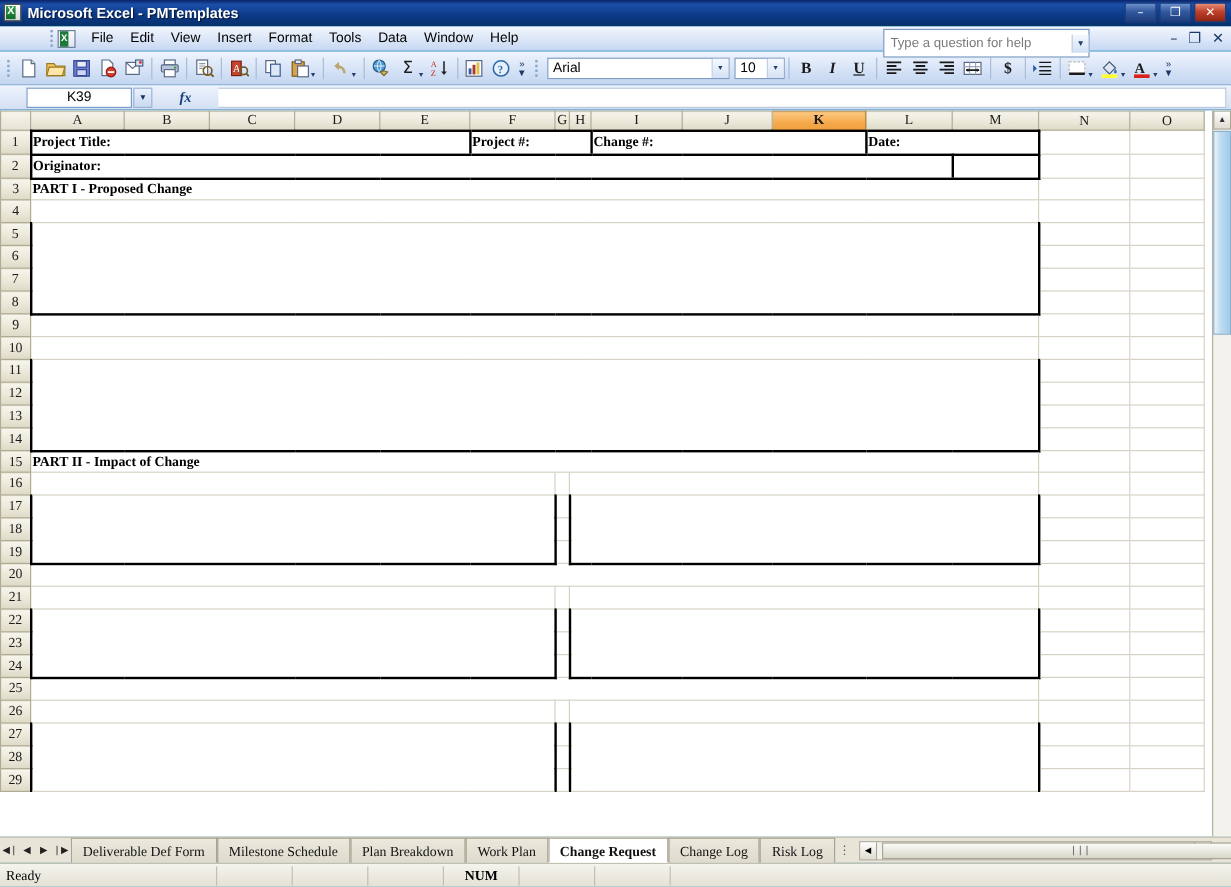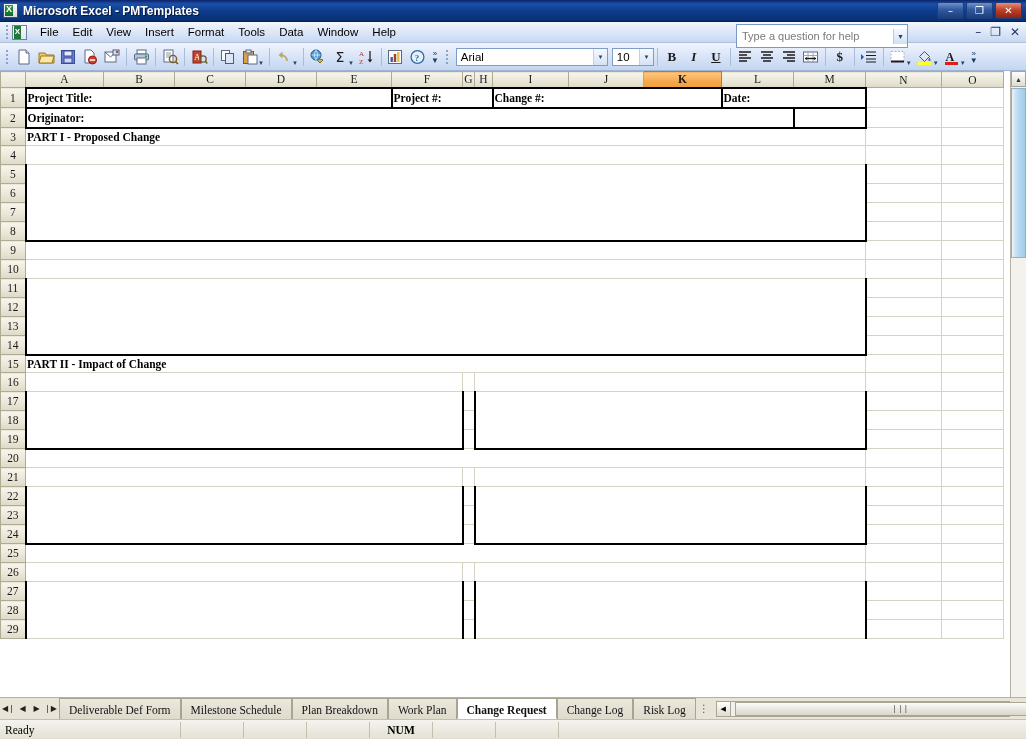--- a/index.html
+++ b/index.html
@@ -59,20 +59,21 @@
   }
   .winbtn.close { background: linear-gradient(180deg,#e88f7a 0%, #c0412a 45%, #8d2312 100%); }
 
   
   .menubar {
     height: 21px; flex: 0 0 21px;
     background: linear-gradient(180deg,#f3f6fd 0%, #dde7f8 50%, #c6d8f1 100%);
     display: flex; align-items: center;
     border-bottom: 1px solid #aebfda;
     position: relative;
+    padding-left: 36px;
   }
   .menu-grip { width:7px; height:15px; margin:0 2px 0 3px; display:flex; flex-direction:column; justify-content:center; gap:2px;}
   .menu-grip i { display:block; width:2px;height:2px;background:#8ba3c7; margin:0 auto;}
   .menu-icon {
     width: 15px; height: 15px; margin-right: 6px; flex:0 0 15px;
     background: linear-gradient(180deg,#fbfbfb,#dfe6f2);
     border: 1px solid #6f7f9c; position: relative;
   }
   .menu-icon::before {
     content:"X"; position:absolute; left:1px; top:0px; width:7px; height:13px;
@@ -513,20 +514,26 @@
           <rect x="2" y="13" width="13" height="3" fill="#d8211b"></rect>
         </svg>
     </div>
     <div class="tarrow">▼</div>
     <div class="overflow">
         <span>»</span>
         <span>▼</span>
       </div>
   </div>
 
+  <div class="formulabar">
+    <div class="namebox">K39</div>
+    <div class="nbdd">▼</div>
+    <div class="fxzone">fx</div>
+    <div class="fcontent"></div>
+  </div>
 
   <div class="gridwrap">
     <table class="sheet">
       <colgroup>
         <col style="width:25px">
         <col style="width:78px">
           <col style="width:71px">
           <col style="width:71px">
           <col style="width:71px">
         <col style="width:75px">

